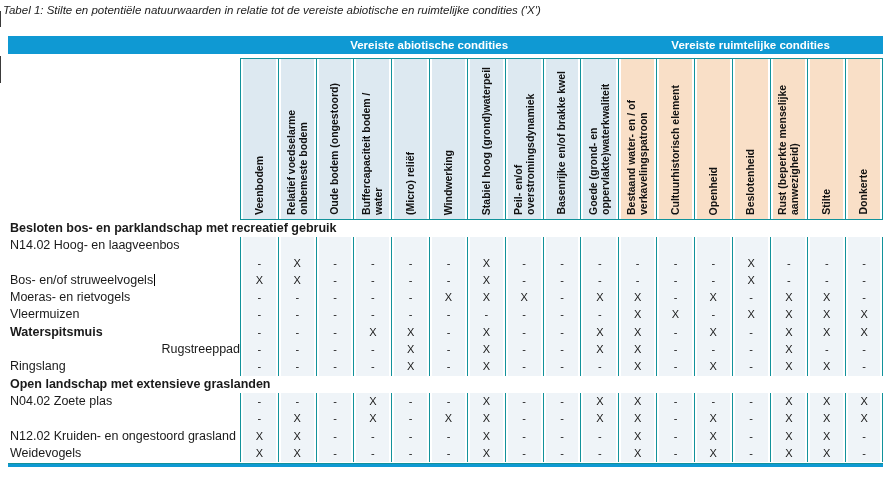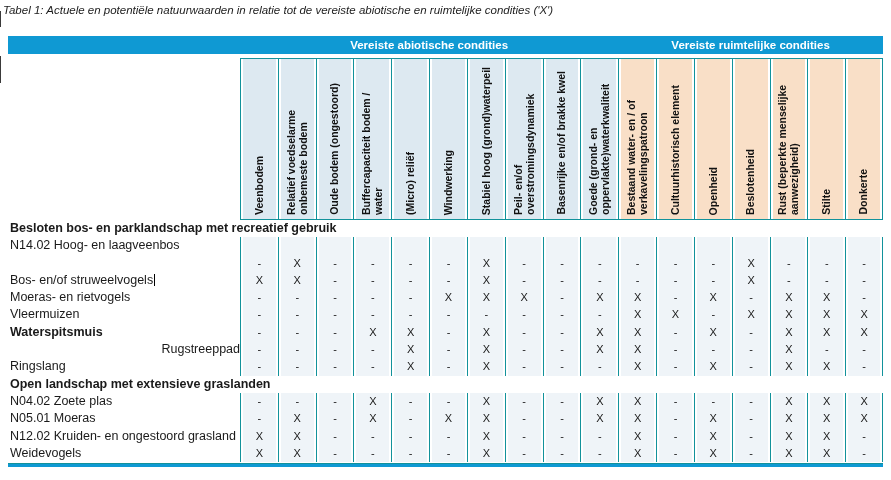--- a/index.html
+++ b/index.html
@@ -62,21 +62,21 @@
   .caret{display:inline-block;width:1px;height:12px;background:#000;vertical-align:-2px;margin-left:1px;}
   #bottom-bar{
     position:absolute;left:8px;top:463px;width:875px;height:3px;
     background:var(--band-blue);border-top:1px solid var(--teal);
   }
 </style>
 </head>
 <body>
 
 <div id="page">
-  <div id="doc-title">Tabel 1: Actuele en potentiële natuurwaarden in relatie tot de vereiste abiotische en ruimtelijke condities ('X')</div>
+  <div id="doc-title">Tabel 1: Stilte en potentiële natuurwaarden in relatie tot de vereiste abiotische en ruimtelijke condities ('X')</div>
 
   <div class="edge-mark" style="left:0;top:11px;width:1px;height:16px;"></div>
   <div class="edge-mark" style="left:0;top:56px;width:1px;height:27px;"></div>
 
   <div id="grid">
     <div class="band" style="grid-column:1;"></div>
     <div class="band" style="grid-column:12 / span 7;">Vereiste ruimtelijke condities</div>
     <div class="band" style="grid-column:2 / span 10;">Vereiste abiotische condities</div>
 
   <div class="hcell c-abio" style="grid-column: 2;">
@@ -286,21 +286,20 @@
       <div class="vcell" style="grid-area: 14 / 9;">-</div>
       <div class="vcell" style="grid-area: 14 / 10;">-</div>
       <div class="vcell" style="grid-area: 14 / 11;">X</div>
       <div class="vcell" style="grid-area: 14 / 12;">X</div>
       <div class="vcell" style="grid-area: 14 / 13;">-</div>
       <div class="vcell" style="grid-area: 14 / 14;">-</div>
       <div class="vcell" style="grid-area: 14 / 15;">-</div>
       <div class="vcell" style="grid-area: 14 / 16;">X</div>
       <div class="vcell" style="grid-area: 14 / 17;">X</div>
       <div class="vcell rt" style="grid-area: 14 / 18;">X</div>
-      <div class="rlabel" style="grid-row: 15;">N05.01 Moeras</div>
       <div class="vcell" style="grid-area: 15 / 2;">-</div>
       <div class="vcell" style="grid-area: 15 / 3;">X</div>
       <div class="vcell" style="grid-area: 15 / 4;">-</div>
       <div class="vcell" style="grid-area: 15 / 5;">X</div>
       <div class="vcell" style="grid-area: 15 / 6;">-</div>
       <div class="vcell" style="grid-area: 15 / 7;">X</div>
       <div class="vcell" style="grid-area: 15 / 8;">X</div>
       <div class="vcell" style="grid-area: 15 / 9;">-</div>
       <div class="vcell" style="grid-area: 15 / 10;">-</div>
       <div class="vcell" style="grid-area: 15 / 11;">X</div>

